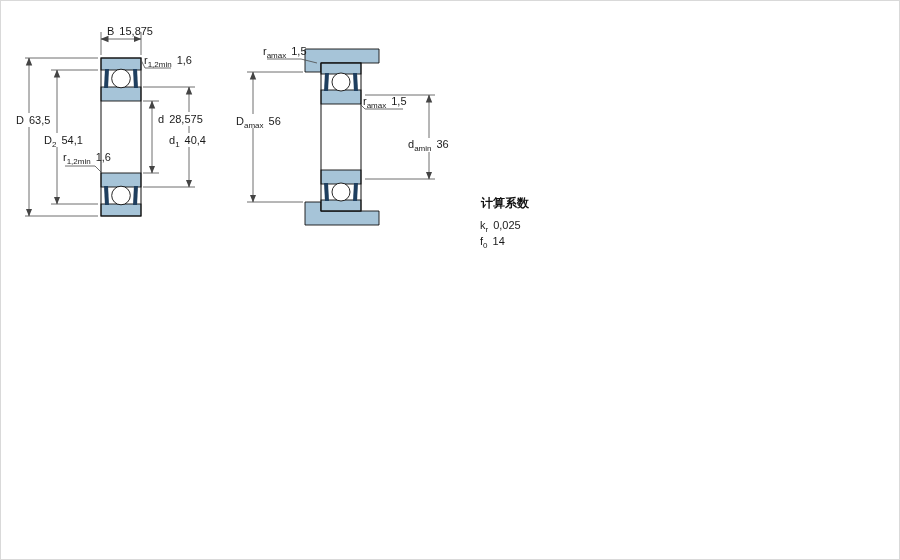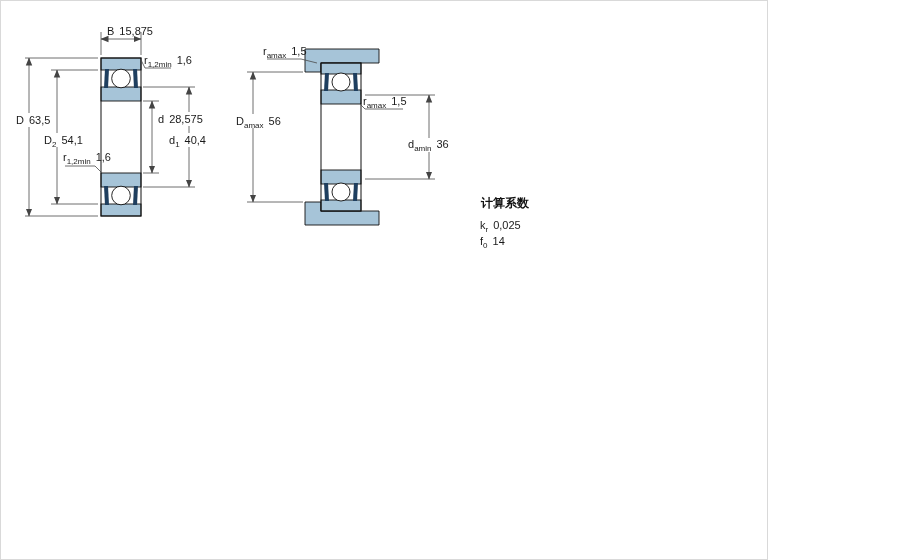--- a/index.html
+++ b/index.html
@@ -1,17 +1,17 @@
 <!DOCTYPE html>
 <html><head>
 <meta charset="utf-8">
 <style>
   html,body{margin:0;padding:0;background:#ffffff;}
   .page{
-    width:768px;height:560px;box-sizing:border-box;
+    width:900px;height:560px;box-sizing:border-box;
     border:1px solid #d9d9d9;background:#ffffff;position:relative;
     font-family:"Liberation Sans",sans-serif;
   }
   svg{display:block;}
   .dim{font-family:"Liberation Sans",sans-serif;font-size:11px;fill:#1a1a1a;}
   .sub{font-size:8px;}
   .cjk{font-family:"DejaVu Sans","Liberation Sans",sans-serif;font-size:12px;font-weight:600;fill:#111;}
   .dimline{stroke:#4a4a4a;stroke-width:0.8;fill:none;}
   .leader{stroke:#4a4a4a;stroke-width:0.8;fill:none;}
   .outline{stroke:#111;fill:none;stroke-width:1;}

